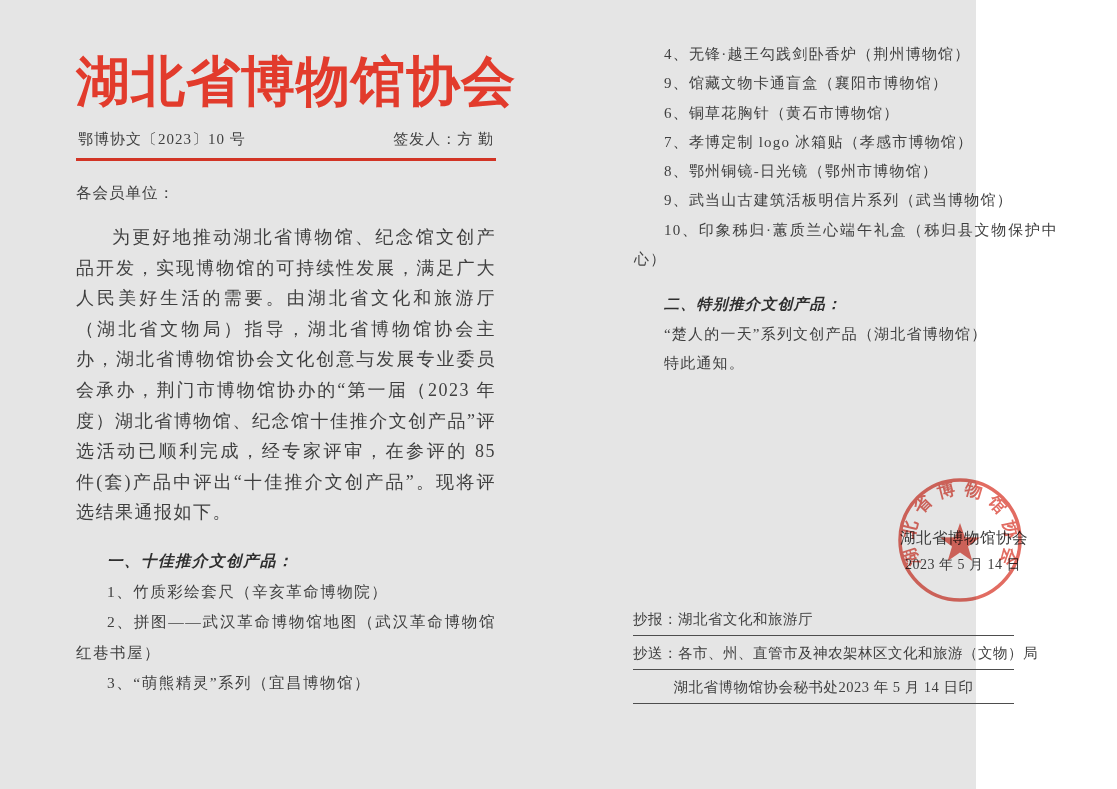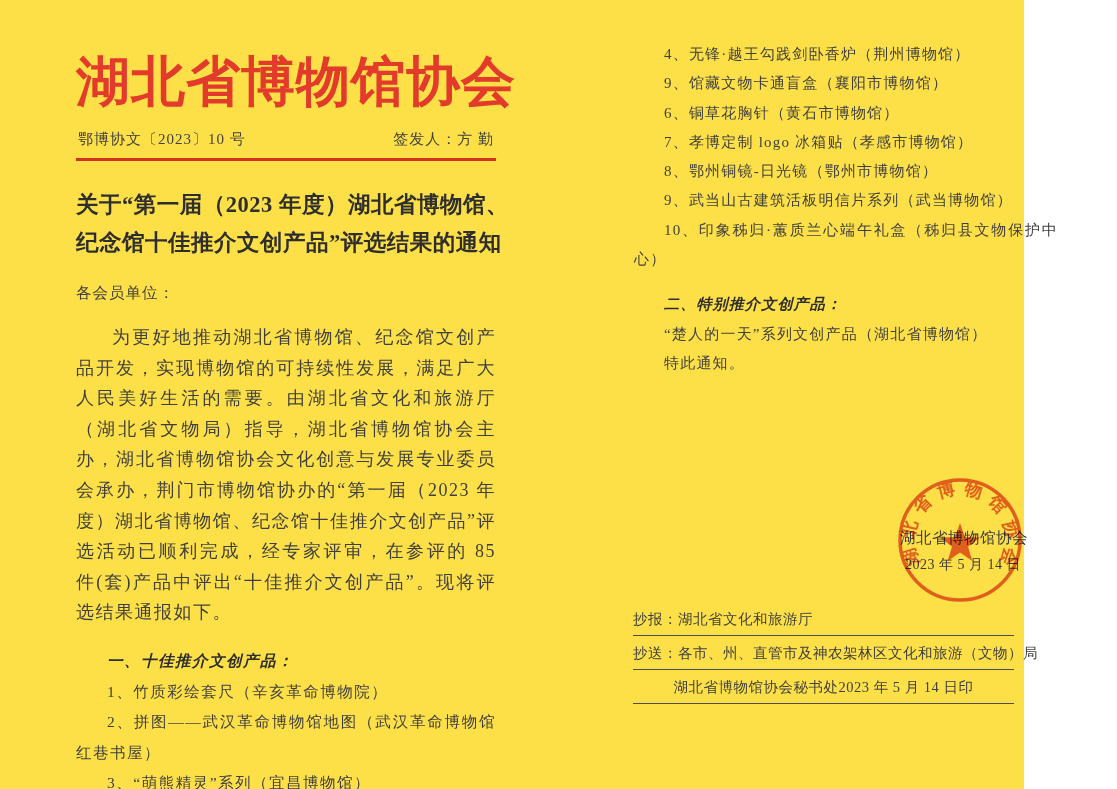--- a/index.html
+++ b/index.html
@@ -3,21 +3,21 @@
 <meta charset="utf-8">
 <style>
   html,body{margin:0;padding:0;}
   body{
     width:1117px;height:789px;
     background:#ffffff;
     font-family:"Liberation Serif","DejaVu Serif",serif;
     color:#3f3f3f;
     overflow:hidden;
   }
-  .page{position:relative;width:976px;height:789px;background:#fde047;padding-left:48px;}
+  .page{position:relative;width:976px;height:789px;background:#e5e5e5;}
 
   
   .left-col{position:absolute;left:76px;top:46px;width:420px;}
   .org-title{
     font-size:54px;font-weight:bold;color:#e23b2c;
     text-align:center;line-height:72px;white-space:nowrap;
     letter-spacing:1px;
   }
   .doc-no-row{
     display:flex;justify-content:space-between;align-items:flex-end;
@@ -79,24 +79,20 @@
   <div class="left-col">
     <div class="org-title">湖北省博物馆协会</div>
 
     <div class="doc-no-row">
       <span>鄂博协文〔2023〕10 号</span>
       <span>签发人：方 勤</span>
     </div>
 
     <div class="red-rule"></div>
 
-    <div class="doc-title">
-      <div>关于“第一届（2023 年度）湖北省博物馆、</div>
-      <div>纪念馆十佳推介文创产品”评选结果的通知</div>
-    </div>
 
     <div class="salutation">各会员单位：</div>
 
     <p class="body-para">为更好地推动湖北省博物馆、纪念馆文创产品开发，实现博物馆的可持续性发展，满足广大人民美好生活的需要。由湖北省文化和旅游厅（湖北省文物局）指导，湖北省博物馆协会主办，湖北省博物馆协会文化创意与发展专业委员会承办，荆门市博物馆协办的“第一届（2023 年度）湖北省博物馆、纪念馆十佳推介文创产品”评选活动已顺利完成，经专家评审，在参评的 85 件(套)产品中评出“十佳推介文创产品”。现将评选结果通报如下。</p>
 
     <p class="section-head">一、十佳推介文创产品：</p>
     <p class="list-item">1、竹质彩绘套尺（辛亥革命博物院）</p>
     <p class="list-item">2、拼图——武汉革命博物馆地图（武汉革命博物馆红巷书屋）</p>
     <p class="list-item">3、“萌熊精灵”系列（宜昌博物馆）</p>
   </div>

